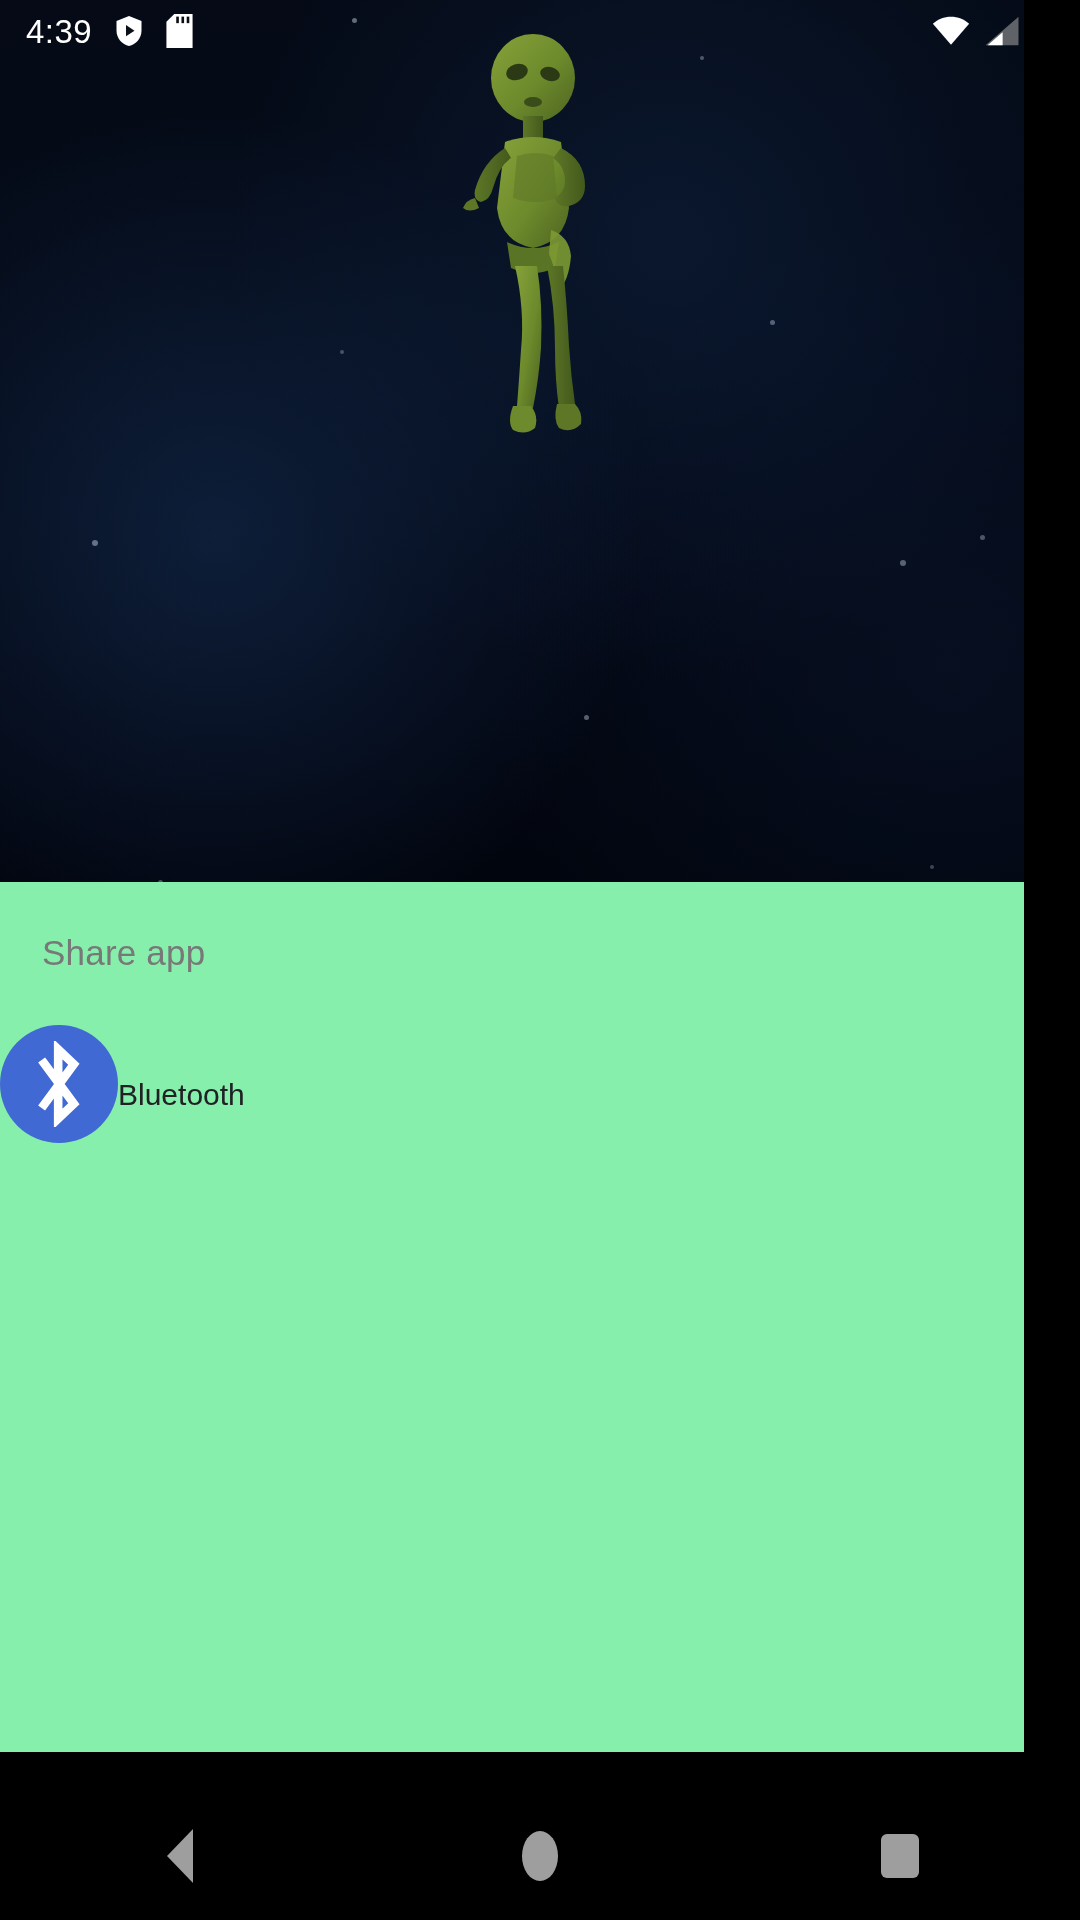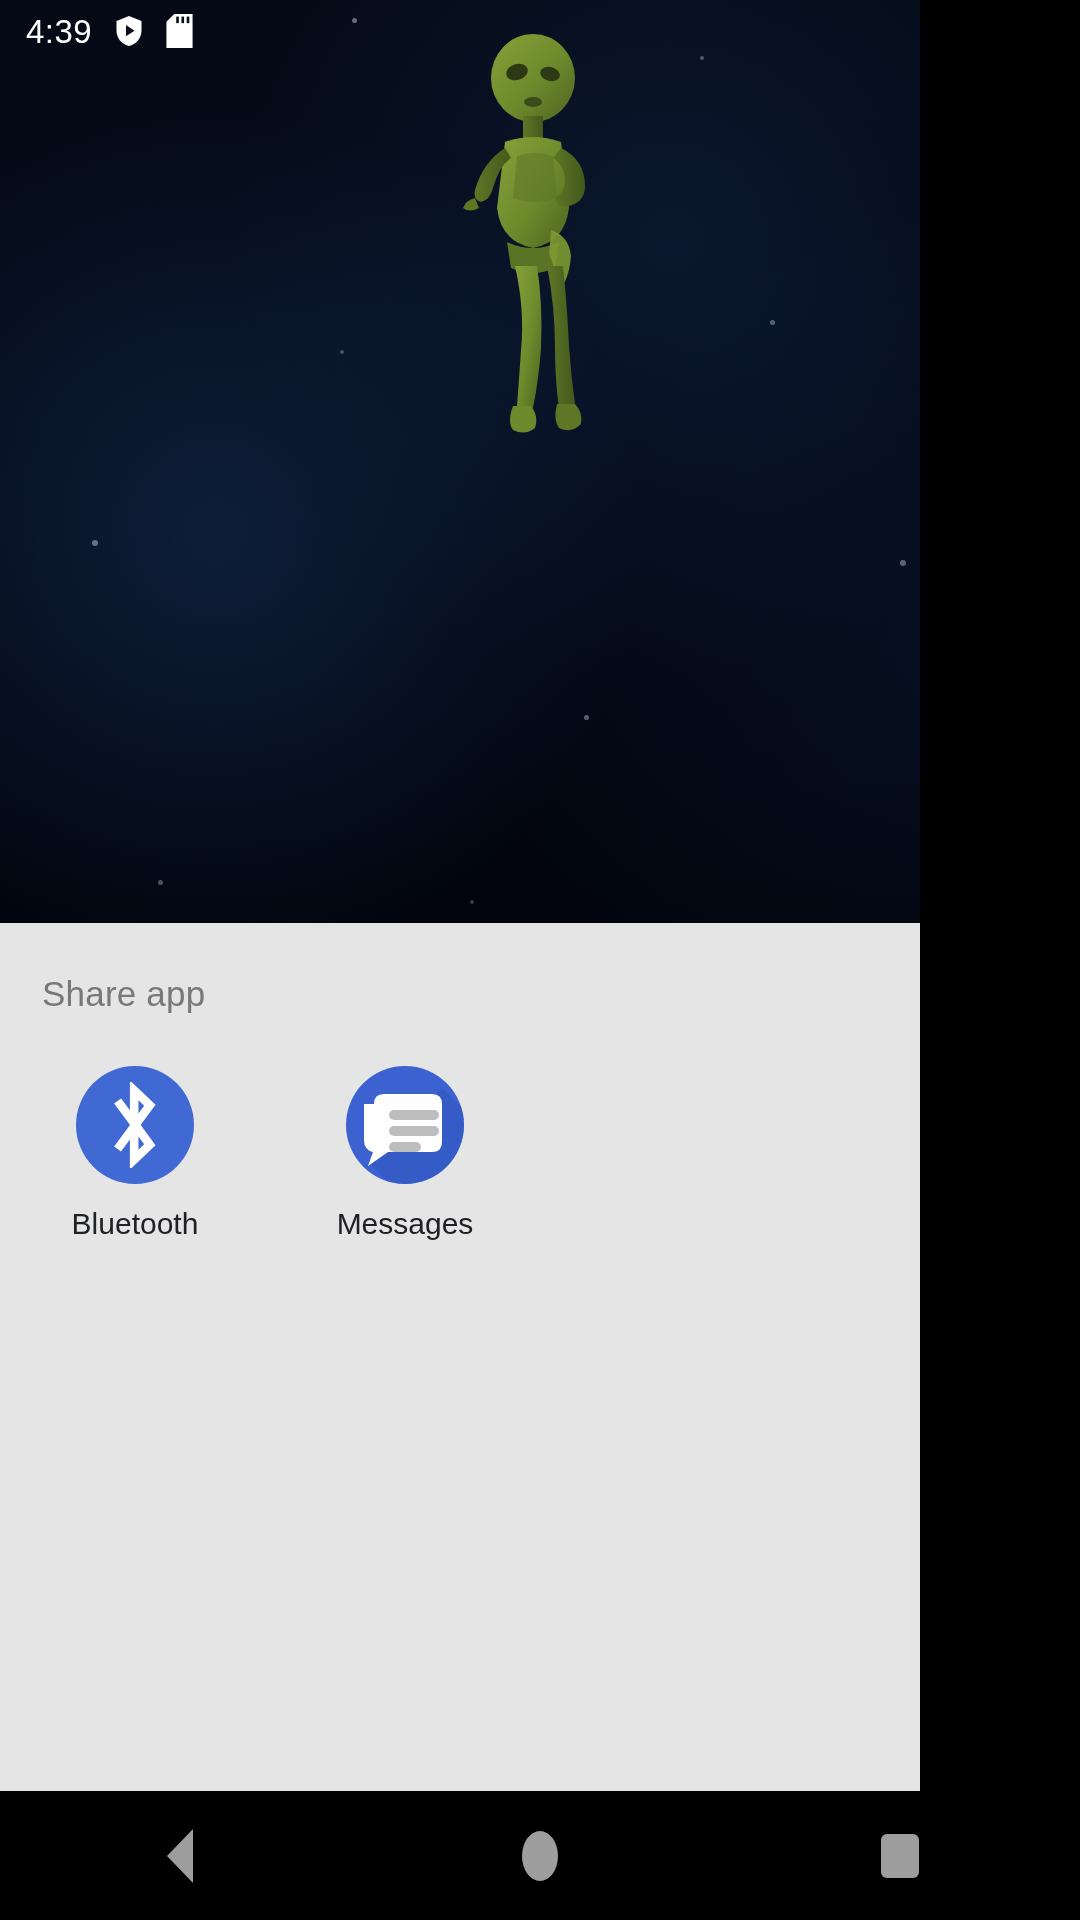--- a/index.html
+++ b/index.html
@@ -9,21 +9,21 @@
   }
   body {
     width: 1080px;
     height: 1920px;
     overflow: hidden;
     font-family: "Liberation Sans", sans-serif;
     -webkit-font-smoothing: antialiased;
   }
   #screen {
     position: relative;
-    width: 920px;
+    width: 1024px;
     height: 1920px;
     overflow: hidden;
   }
 
   
   #wallpaper {
     position: absolute;
     left: 0; top: 0;
     width: 1080px;
     height: 925px;
@@ -71,24 +71,24 @@
     font-weight: 400;
     letter-spacing: .5px;
     line-height: 1;
     color: #ffffff;
   }
 
   
   #sheet {
     position: absolute;
     left: 0;
-    top: 923px;
+    top: 882px;
     width: 1080px;
     height: 870px;
-    background: #e5e5e5;
+    background: #86efac;
     z-index: 50;
   }
   #sheet-title {
     position: absolute;
     left: 42px;
     top: 53px;
     font-size: 35px;
     color: #787878;
     letter-spacing: .2px;
     line-height: 1;
@@ -99,21 +99,21 @@
     top: 125px;
     width: 1080px;
     display: flex;
     flex-wrap: wrap;
   }
   .app-cell {
     width: 270px;
     box-sizing: border-box;
     padding-top: 18px;
     display: flex;
-    flex-direction: column;
+    flex-direction: row;
     align-items: center;
   }
   .app-icon {
     width: 118px;
     height: 118px;
     position: relative;
     display: flex;
     align-items: center;
     justify-content: center;
   }
@@ -288,34 +288,20 @@
             <svg width="66" height="86" viewBox="0 0 40 52" xmlns="http://www.w3.org/2000/svg">
               <path d="M11 13.5 L29 38 L19.5 47 L19.5 5 L29 14 L11 38.5" fill="none" stroke="#ffffff" stroke-width="5.2" stroke-linecap="square" stroke-linejoin="miter"></path>
             </svg>
           </div>
         </div>
         <div class="app-label">Bluetooth</div>
       </div>
 
 
 
-      <div class="app-cell">
-        <div class="app-icon">
-          <div class="circle-icon" style="background:#3b62d0;overflow:hidden;">
-            <svg width="118" height="118" viewBox="0 0 118 118" xmlns="http://www.w3.org/2000/svg">
-              <path d="M22 96 L96 22 L118 44 L118 118 L44 118 Z" fill="#2f54bd" opacity=".45"></path>
-              <path d="M30 38 Q30 28 40 28 L88 28 Q98 28 98 38 L98 76 Q98 86 88 86 L44 86 L24 100 L29 86 Q20 84 20 74 L20 38 Z" fill="#ffffff" transform="translate(-2,0)"></path>
-              <rect x="43" y="44" width="50" height="10" rx="5" fill="#bdbdbd"></rect>
-              <rect x="43" y="60" width="50" height="10" rx="5" fill="#bdbdbd"></rect>
-              <rect x="43" y="76" width="32" height="10" rx="5" fill="#bdbdbd"></rect>
-            </svg>
-          </div>
-        </div>
-        <div class="app-label">Messages</div>
-      </div>
 
 
     </div>
   </div>
 
   <div id="navbar">
     <div class="nav-btn">
       <div id="nav-back-glyph"></div>
     </div>
     <div class="nav-btn">

